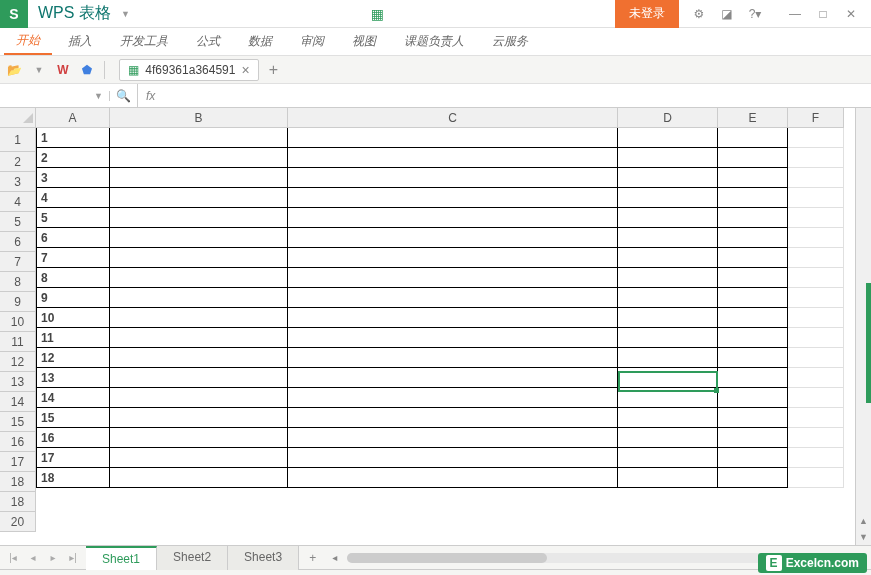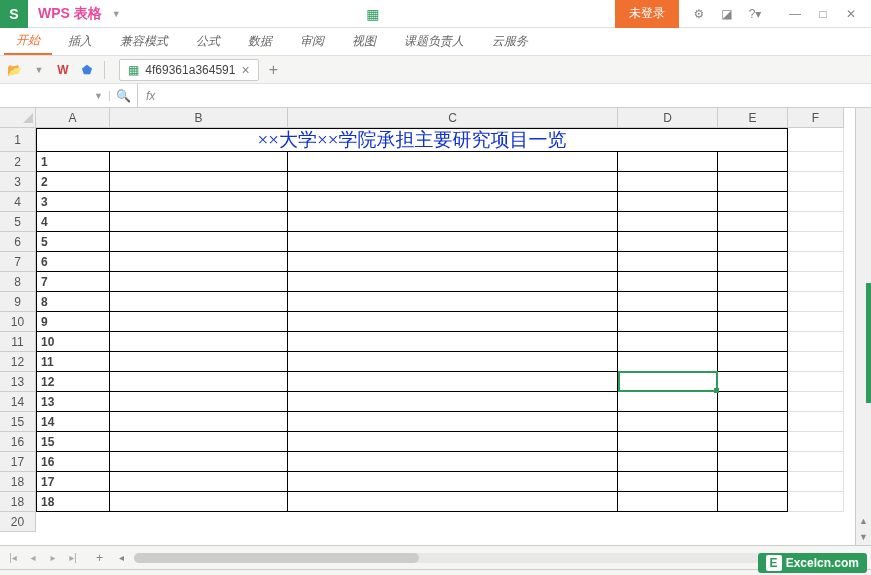--- a/index.html
+++ b/index.html
@@ -1,21 +1,21 @@
 <!DOCTYPE html>
 <html><head>
 <meta charset="utf-8">
 <style>
 * { margin: 0; padding: 0; box-sizing: border-box; font-family: "Microsoft YaHei", Arial, sans-serif; }
 body { width: 871px; height: 575px; background: #fff; overflow: hidden; position: relative; font-size: 12px; color: #444; }
 
 
 .titlebar { height: 28px; background: #fff; display: flex; align-items: center; border-bottom: 1px solid #e0e0e0; }
 .logo-s { width: 28px; height: 28px; background: #2e9b5b; color: #fff; display: flex; align-items: center; justify-content: center; font-weight: bold; font-size: 14px; }
-.app-name { padding: 0 10px; color: #ec4899; font-size: 14px; font-weight: bold; }
+.app-name { padding: 0 10px; color: #0f766e; font-size: 16px; }
 .dropdown-arrow { color: #999; font-size: 9px; padding-right: 10px; }
 .title-doc { flex: 1; text-align: center; display: flex; align-items: center; justify-content: center; gap: 6px; color: #888; }
 .title-doc-icon { color: #2e9b5b; font-size: 14px; }
 .login-btn { background: #f07030; color: #fff; padding: 0 14px; height: 28px; display: flex; align-items: center; font-size: 12px; }
 .title-right { display: flex; align-items: center; gap: 4px; padding: 0 8px; color: #888; }
 .title-btn { width: 24px; height: 24px; display: flex; align-items: center; justify-content: center; cursor: pointer; color: #888; }
 
 
 .menubar { height: 28px; display: flex; align-items: center; gap: 4px; padding: 0 4px; border-bottom: 1px solid #e0e0e0; }
 .menu-item { padding: 4px 12px; color: #666; cursor: pointer; font-style: italic; }
@@ -118,21 +118,21 @@
     <span style="width:8px"></span>
     <span class="title-btn">—</span>
     <span class="title-btn">□</span>
     <span class="title-btn">✕</span>
   </div>
 </div>
 
 <div class="menubar">
   <div class="menu-item active">开始</div>
   <div class="menu-item">插入</div>
-  <div class="menu-item">兼容模式</div>
+  <div class="menu-item">开发工具</div>
   <div class="menu-item">公式</div>
   <div class="menu-item">数据</div>
   <div class="menu-item">审阅</div>
   <div class="menu-item">视图</div>
   <div class="menu-item">课题负责人</div>
   <div class="menu-item">云服务</div>
 </div>
 
 <div class="toolbar">
   <span class="tb-btn folder-icon">📂</span>
@@ -195,24 +195,20 @@
           <div class="row-h rh">14</div>
           <div class="row-h rh">15</div>
           <div class="row-h rh">16</div>
           <div class="row-h rh">17</div>
           <div class="row-h rh">18</div>
           <div class="row-h rh">18</div>
           <div class="row-h rh">20</div>
         </div>
       <div class="cell-grid" id="cell-area">
 
-        <div class="cell-row r1">
-          <div class="cell title-cell bordered-l bordered-t bordered-r bordered-b" style="width:752px">××大学××学院承担主要研究项目一览</div>
-          <div class="cell cF r1"></div>
-        </div>
 
 
         <div id="data-rows">
             <div class="cell-row rh">
               <div class="cell cA num-cell bordered-l bordered-b bordered-r">1</div>
               <div class="cell cB bordered-b bordered-r"></div>
               <div class="cell cC bordered-b bordered-r"></div>
               <div class="cell cD bordered-b bordered-r"></div>
               <div class="cell cE bordered-b bordered-r"></div>
               <div class="cell cF"></div>
@@ -368,20 +364,25 @@
     <div class="vscroll-btn">▼</div>
   </div>
 </div>
 
 <div class="sheet-bar">
   <div class="sheet-nav">
     <span class="sheet-nav-btn">|◂</span>
     <span class="sheet-nav-btn">◂</span>
     <span class="sheet-nav-btn">▸</span>
     <span class="sheet-nav-btn">▸|</span>
+  </div>
+  <div class="sheet-tabs">
+    <div class="sheet-tab active">Sheet1</div>
+    <div class="sheet-tab">Sheet2</div>
+    <div class="sheet-tab">Sheet3</div>
   </div>
   <span class="sheet-plus">+</span>
   <div class="hscroll">
     <span class="hscroll-btn">◂</span>
     <div class="hscroll-track">
         <div class="hscroll-thumb"></div>
       </div>
     <span class="hscroll-btn">‖</span>
     <span class="hscroll-btn">▸</span>
   </div>

